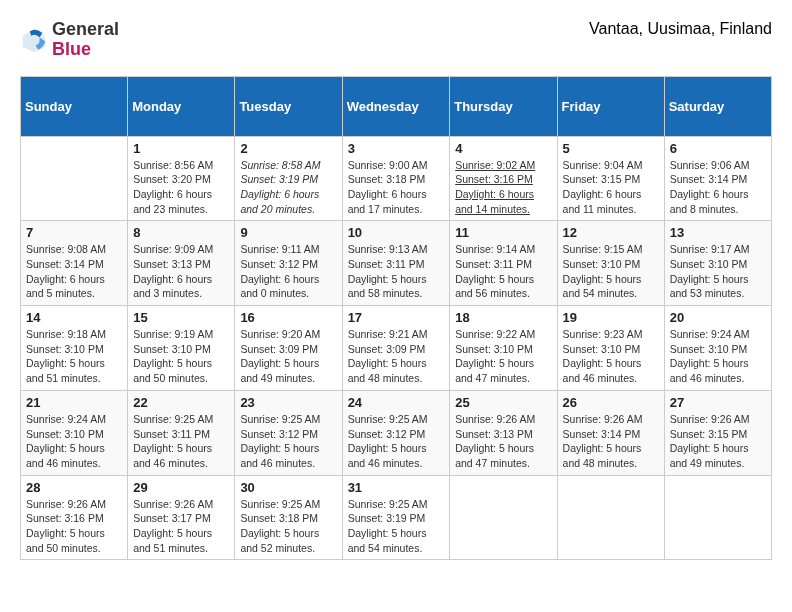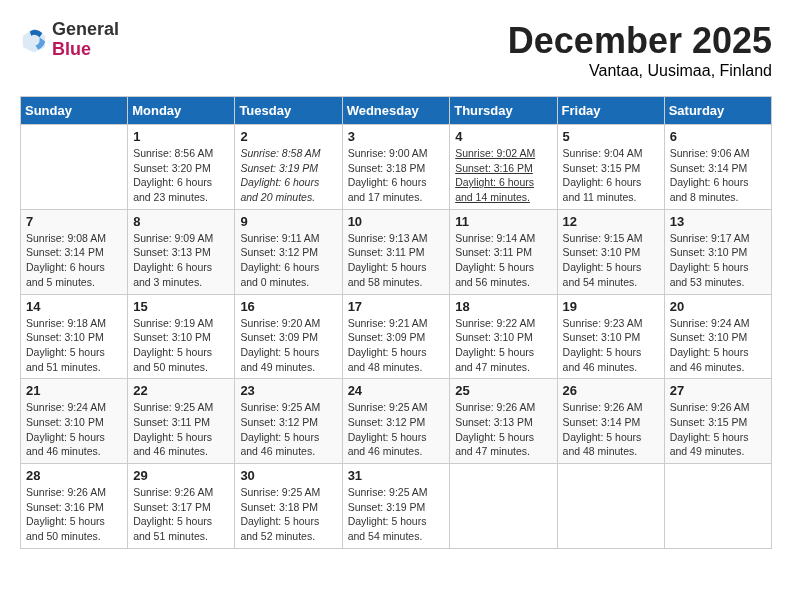--- a/index.html
+++ b/index.html
@@ -45,21 +45,21 @@
       color: #000000;
     }
     table {
       width: 100%;
       border-collapse: collapse;
       font-size: 11px;
     }
     thead tr th {
       background-color: #1a6bb5;
       color: white;
-      padding: 6px 4px;
+      padding: 22px 4px;
       text-align: left;
       font-size: 13px;
       font-weight: bold;
       border: 1px solid #ccc;
     }
     tbody tr td {
       border: 1px solid #ccc;
       vertical-align: top;
       padding: 4px 5px;
       width: 108px;
@@ -92,21 +92,20 @@
       <polygon points="20,4 36,14 36,30 20,38 4,30 4,14" fill="#1a6bb5" opacity="0.15"></polygon>
       <path d="M14,8 Q22,2 32,10 L28,16 Q22,10 16,14 Z" fill="#1a6bb5"></path>
       <path d="M28,16 L36,22 Q34,30 26,34 L22,28 Q28,26 28,20 Z" fill="#5aa0e0"></path>
     </svg>
     <div class="logo-text">
       <div class="logo-general">General</div>
       <div class="logo-blue">Blue</div>
     </div>
   </div>
   <div class="title-block">
-    <div class="month-year">December 2025</div>
     <div class="location">Vantaa, Uusimaa, Finland</div>
   </div>
 </div>
 
 <table>
   <thead>
     <tr>
     <th>Sunday</th>
         <th>Monday</th>
         <th>Tuesday</th>

